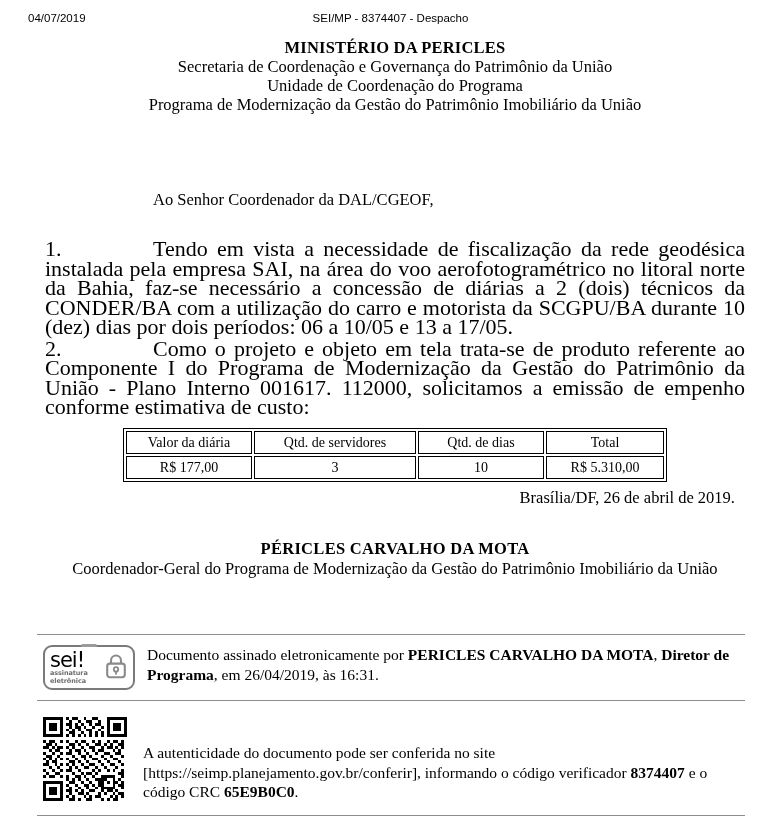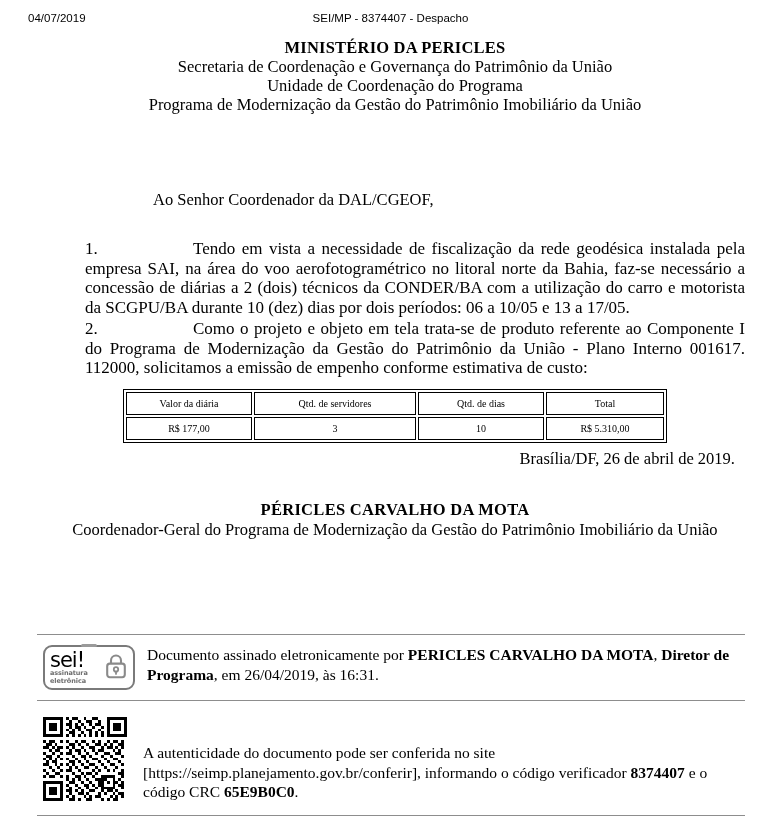--- a/index.html
+++ b/index.html
@@ -79,42 +79,41 @@
   .assunto .label { font-weight: normal; }
   .assunto .value { font-weight: bold; }
 
   .saudacao {
     font-size: 16.5px;
     line-height: 19px;
     padding-left: 108px;
   }
 
   .para {
-    font-size: 17px;
+    font-size: 22px;
     line-height: 19.5px;
     text-align: justify;
     text-justify: inter-word;
-    margin-left: 40px;
   }
   .para .num {
     display: inline-block;
     width: 108px;
   }
 
   
   .table-wrap {
     margin-top: 11px;
     display: flex;
     justify-content: center;
   }
   table.cost {
     border-collapse: separate;
     border-spacing: 2px;
     border: 1px solid #000;
-    font-size: 10px;
+    font-size: 14px;
     background: #fff;
   }
   table.cost td {
     border: 1px solid #000;
     text-align: center;
     padding: 1px 10px;
     line-height: 19px;
     white-space: nowrap;
   }
   table.cost td.c0 { min-width: 104px; }

